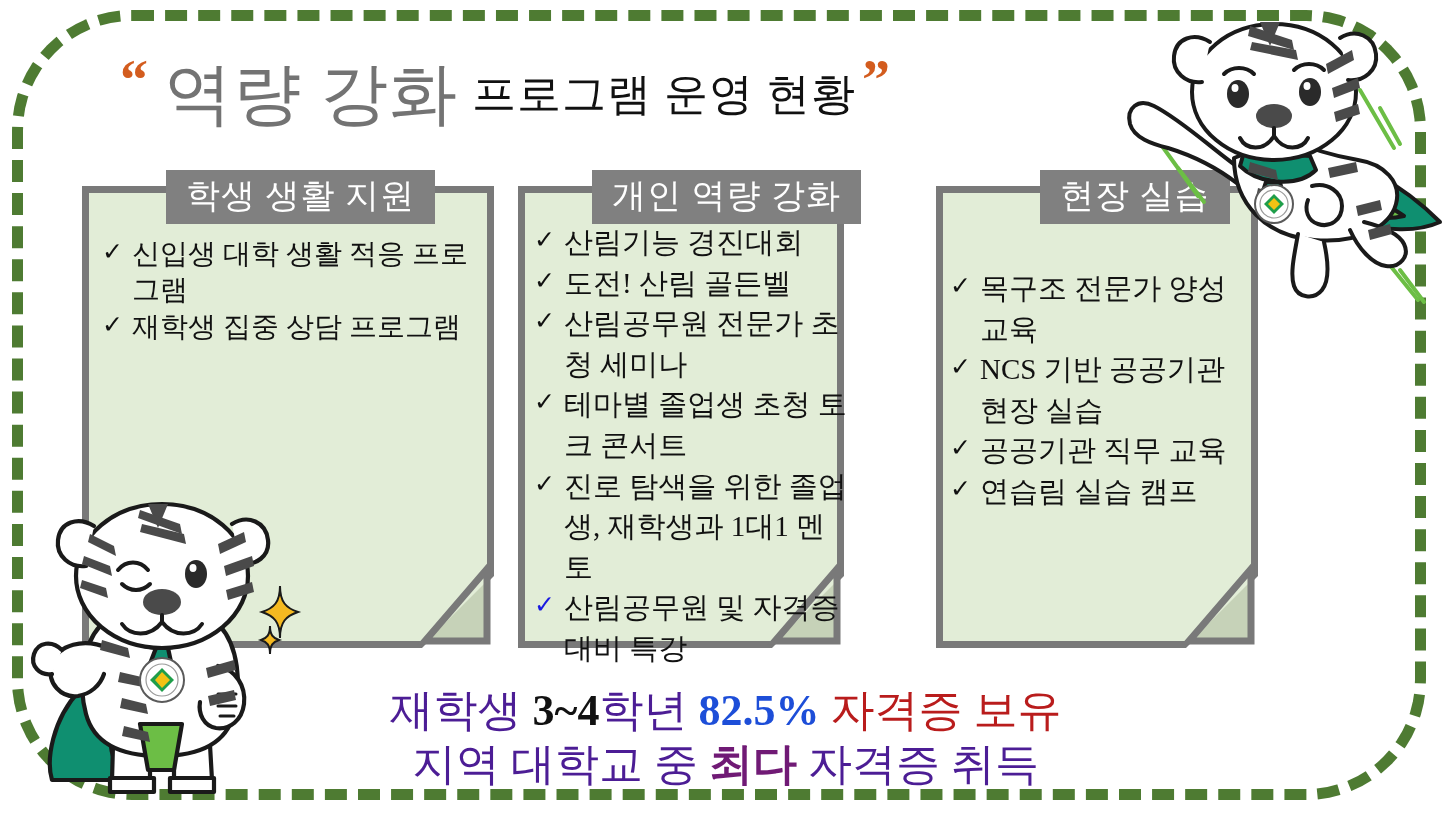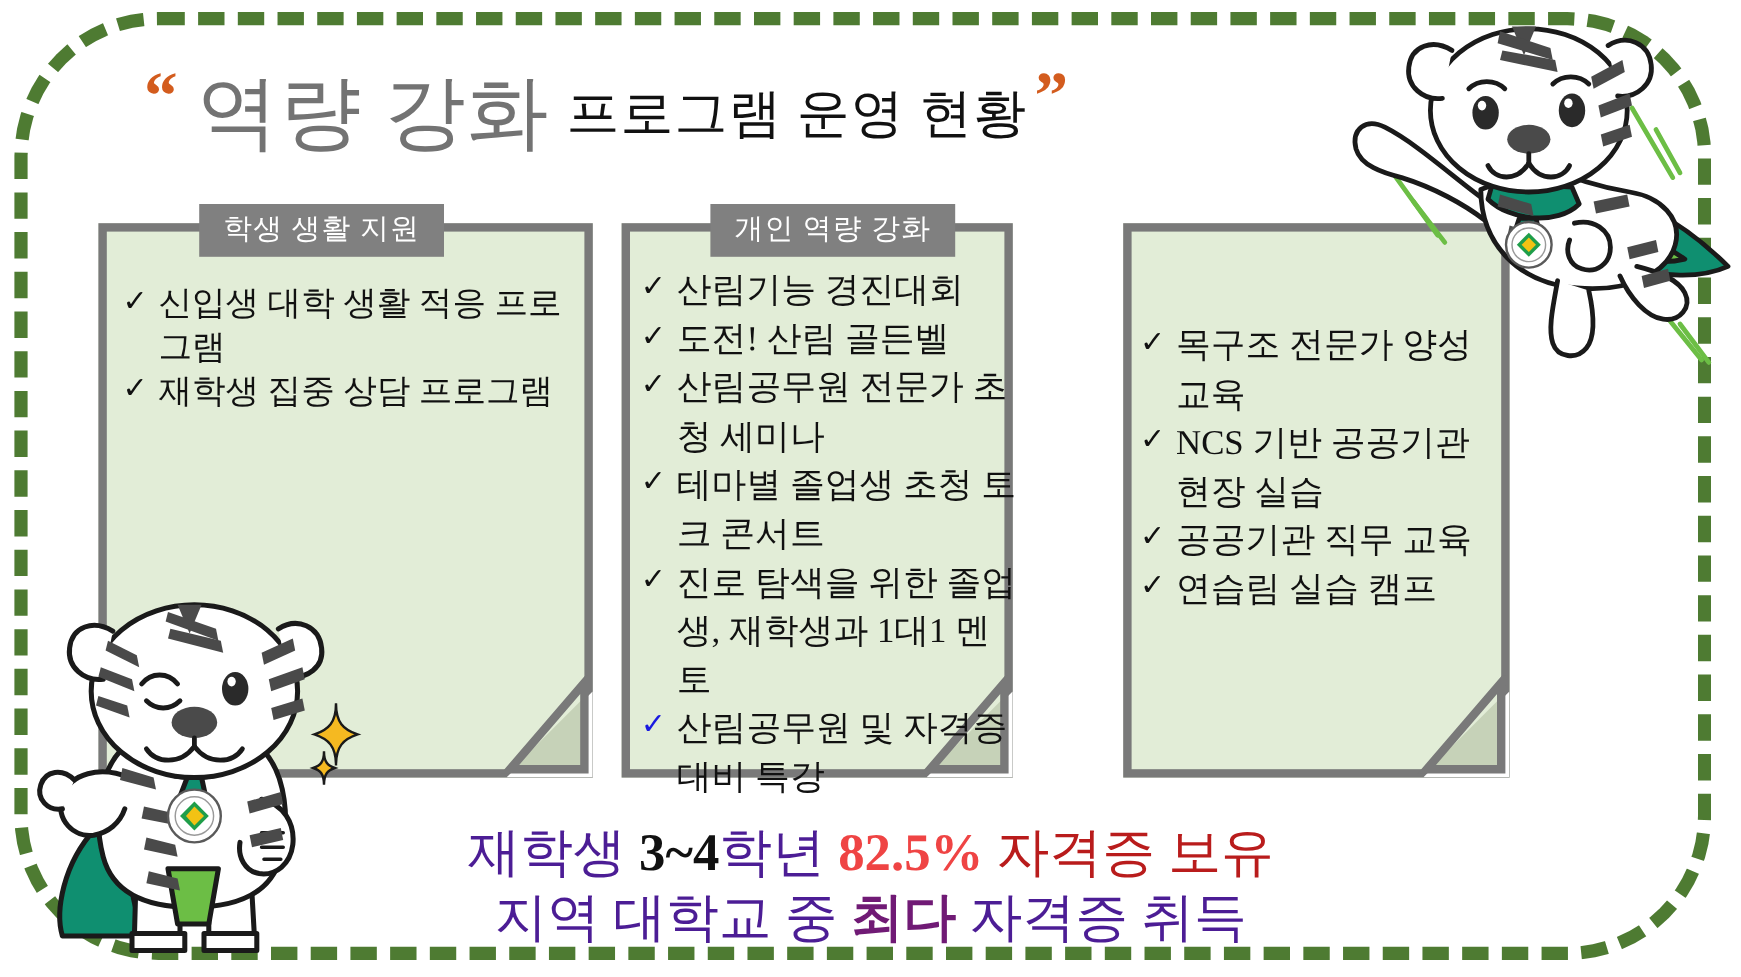--- a/index.html
+++ b/index.html
@@ -104,21 +104,21 @@
     width: 86px;
     height: 86px;
     pointer-events: none;
   }
 
   
   .card-header {
     position: absolute;
     background: #808080;
     color: #ffffff;
-    font-size: 24px;
+    font-size: 34px;
     line-height: 1;
     padding: 9px 20px 11px 20px;
     white-space: nowrap;
     text-align: left;
     letter-spacing: 1px;
   }
   #header-0 { left: 166px; top: 170px; }
   #header-1 { left: 592px; top: 170px; }
   #header-2 { left: 1040px; top: 170px; }
 
@@ -161,21 +161,21 @@
     text-align: center;
   }
   .bottom-line {
     font-size: 44px;
     line-height: 1.22;
     color: #111111;
     white-space: nowrap;
   }
   .seg-black { color: #4c1d95; }
   .seg-bold  { font-weight: bold; }
-  .seg-blue  { color: #ef4444; font-weight: bold; }
+  .seg-blue  { color: #1d4ed8; font-weight: bold; }
   .seg-red   { color: #b91c1c; }
   .seg-red-bold { color: #701a75; font-weight: bold; }
 
   
   .mascot { position: absolute; pointer-events: none; }
   #mascot-standing { left: 22px; top: 498px; width: 300px; height: 310px; }
   #mascot-flying   { left: 1122px; top: 8px;  width: 330px; height: 300px; }
 </style>
 </head>
 <body>
@@ -245,20 +245,21 @@
     </li>
   </ul>
 
   <div class="card" id="card-2">
     <div class="fold-cut"></div>
     <div class="fold-tri"></div>
     <svg class="fold-edge" viewBox="0 0 86 86">
       <path d="M78 6 L16 78 L78 78 Z" fill="none" stroke="#797979" stroke-width="7" stroke-linejoin="miter"></path>
     </svg>
   </div>
+  <div class="card-header" id="header-2">현장 실습</div>
   <ul class="card-list" id="list-2">
     <li>
       <span class="check">✓</span>
       <span class="li-text">목구조 전문가 양성 교육</span>
     </li>
     <li>
       <span class="check">✓</span>
       <span class="li-text" id="ncs-item"><span class="bold-seg">NCS</span> 기반 공공기관 현장 실습</span>
     </li>
     <li>

